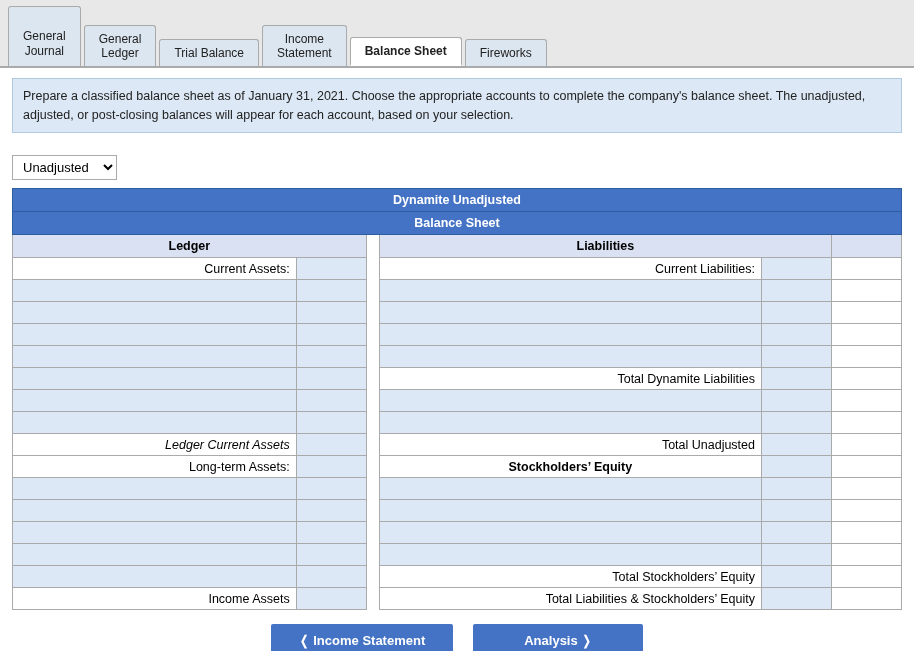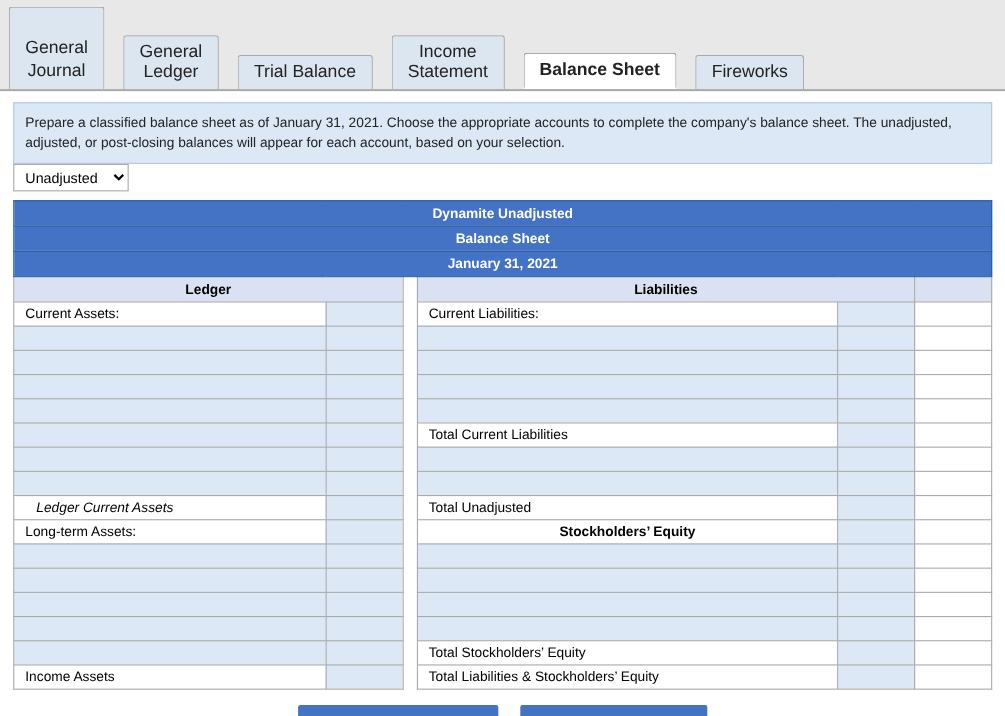--- a/index.html
+++ b/index.html
@@ -12,25 +12,25 @@
       background: #e8e8e8;
       border-bottom: 2px solid #aaa;
       padding-top: 6px;
       padding-left: 8px;
     }
     .tab {
       padding: 6px 14px;
       border: 1px solid #aaa;
       border-bottom: none;
       background: #dce6f0;
-      margin-right: 17px;
+      margin-right: 3px;
       cursor: pointer;
       border-radius: 3px 3px 0 0;
       text-align: center;
-      font-size: 16px;
+      font-size: 12px;
       color: #222;
       min-width: 70px;
     }
     .tab.active {
       background: #fff;
       border-bottom: 2px solid #fff;
       font-weight: bold;
       z-index: 1;
     }
 
@@ -41,21 +41,21 @@
     }
 
     
     .instruction-box {
       background: #dce8f5;
       border: 1px solid #b0c8e0;
       padding: 8px 10px;
       font-size: 12.5px;
       color: #222;
       line-height: 1.5;
-      margin-bottom: 0;
+      margin-bottom: 22px;
     }
 
     
     .dropdown-row {
       margin-bottom: 8px;
     }
     .dropdown-select {
       padding: 3px 6px;
       font-size: 13px;
       border: 1px solid #aaa;
@@ -106,20 +106,21 @@
     .bs-table .value-cell input {
       width: 100%;
       border: none;
       background: transparent;
       outline: none;
       font-size: 12px;
       text-align: right;
     }
     .bs-table .label-cell {
       padding-left: 10px;
+      text-align: right;
     }
     .bs-table .bold-label {
       font-weight: bold;
       text-align: center;
     }
 
     
     .nav-buttons {
       display: flex;
       justify-content: center;
@@ -180,23 +181,20 @@
 
   <table class="bs-table">
 
     <tbody>
         <tr>
       <td colspan="6" class="header-blue">Dynamite Unadjusted</td>
     </tr>
     <tr>
       <td colspan="6" class="header-blue">Balance Sheet</td>
     </tr>
-    <tr>
-      <td colspan="6" class="header-blue">January 31, 2021</td>
-    </tr>
 
     <tr>
       <td colspan="2" class="col-header">Ledger</td>
       <td class="divider-cell"></td>
       <td colspan="2" class="col-header">Liabilities</td>
       <td class="amount-col col-header"></td>
     </tr>
 
     <tr>
       <td class="label-cell">Current Assets:</td>
@@ -237,21 +235,21 @@
       <td class="divider-cell"></td>
       <td class="input-cell"><input type="text" style=""></td>
       <td class="value-cell input-cell"><input type="text" style=""></td>
       <td class="amount-col"></td>
     </tr>
 
     <tr>
       <td class="input-cell"><input type="text" style=""></td>
       <td class="value-cell input-cell"><input type="text" style=""></td>
       <td class="divider-cell"></td>
-      <td class="label-cell">Total Current Liabilities</td>
+      <td class="label-cell">Total Dynamite Liabilities</td>
       <td class="value-cell"></td>
       <td class="amount-col"></td>
     </tr>
     <tr>
       <td class="input-cell"><input type="text" style=""></td>
       <td class="value-cell input-cell"><input type="text" style=""></td>
       <td class="divider-cell"></td>
       <td class="input-cell"><input type="text" style=""></td>
       <td class="value-cell input-cell"><input type="text" style=""></td>
       <td class="amount-col"></td>

